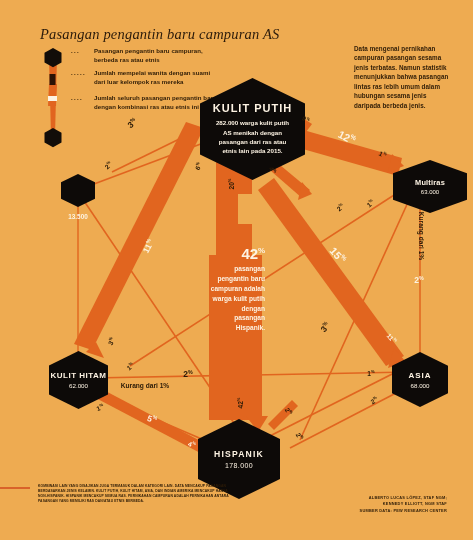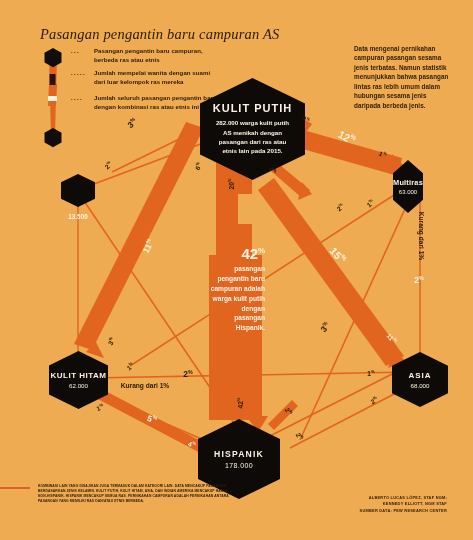--- a/index.html
+++ b/index.html
@@ -85,21 +85,21 @@
   #node-black .hex-sub { font-size:6.2px; margin-top:2px; }
 
   
   #node-asia { left:392px; top:352px; }
   #node-asia .hex { width:56px; height:55px; }
   #node-asia .hex-name { font-size:8px; letter-spacing:1px; }
   #node-asia .hex-sub { font-size:6.2px; margin-top:2px; }
 
   
   #node-multi { left:393px; top:160px; }
-  #node-multi .hex { width:30px; height:53px; }
+  #node-multi .hex { width:74px; height:53px; }
   #node-multi .hex-name { font-size:7.4px; letter-spacing:.2px; }
   #node-multi .hex-sub { font-size:6px; margin-top:2px; }
 
   
   #node-indian { left:61px; top:174px; }
   #node-indian .hex { width:34px; height:33px; }
   .outside-label {
     position:absolute; left:-19px; top:37px; width:72px; text-align:center;
     color:#fdf3e3; font-weight:bold;
   }

